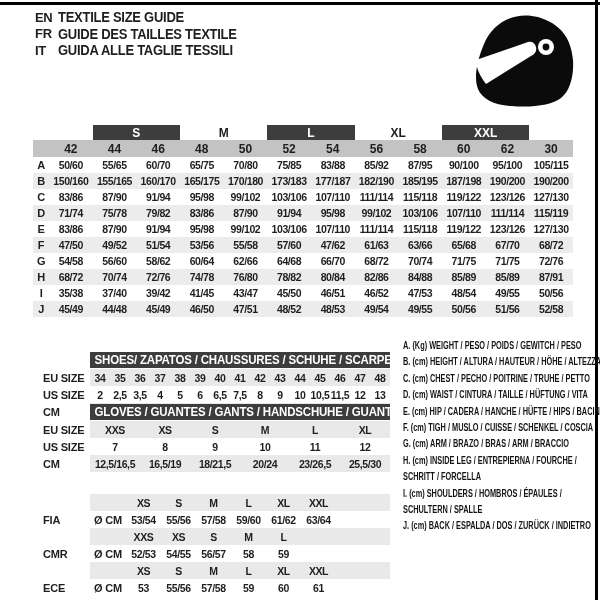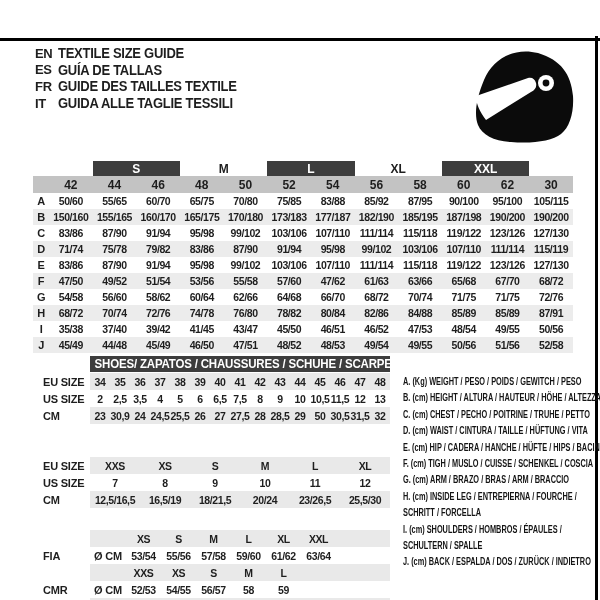--- a/index.html
+++ b/index.html
@@ -1,20 +1,20 @@
 <!DOCTYPE html>
 <html><head>
 <meta charset="utf-8">
 <style>
   html,body { margin:0; padding:0; }
   body {
     width:600px; height:600px; background:#ffffff; position:relative;
     font-family:"Liberation Sans", sans-serif; color:#1e1e1e; overflow:hidden;
   }
-  .page { position:absolute; inset:0;margin-top:36px; }
+  .page { position:absolute; inset:0; }
 
   
   .top-line   { position:absolute; left:0; top:2px; width:600px; height:3px; background:#000; }
   .right-line { position:absolute; left:595px; top:0; width:3px; height:600px; background:#000; }
 
   
   #langBlock { position:absolute; left:35px; top:9px; }
   .lang-row  { display:flex; align-items:center; height:16.6px; }
   .lang-code { width:23px; font-weight:700; font-size:13px; letter-spacing:-0.3px; }
   .lang-title{ font-weight:700; font-size:14px; letter-spacing:-0.3px; white-space:nowrap;
@@ -29,21 +29,21 @@
   .textile td { padding:0; text-align:center; height:16px; font-weight:700;
                 font-size:10.5px; letter-spacing:-0.4px; white-space:nowrap; color:#1e1e1e; }
   .textile tr.grprow td { height:15px; font-size:12px; letter-spacing:0; }
   .textile td.grp.dark  { background:#3d3d3d; color:#fff; }
   .textile tr.szrow td  { background:#c3c3c3; height:17px; font-size:12px; letter-spacing:0; }
   .textile td.lt        { font-size:11px; }
   .textile tr.stripe td { background:#ececec; }
 
   
   .mid { position:absolute; display:grid; grid-auto-rows:17px; padding-top:17px; }
-  #shoesTable  { left:35px; top:320px; grid-template-columns:55px repeat(15,20px); }
+  #shoesTable  { left:35px; top:352px; grid-template-columns:55px repeat(15,20px); }
   #glovesTable { left:35px; top:404px; grid-template-columns:55px repeat(6,50px); }
   #helmetTable { left:35px; top:477px; grid-template-columns:55px 36px repeat(6,35px) 54px; }
   .bar { position:absolute; left:55px; top:0; height:16px; width:300px; background:#3d3d3d;
          color:#fff; display:flex; align-items:center; overflow:visible; }
   .bar span { font-weight:700; font-size:12.5px; white-space:nowrap; letter-spacing:-0.2px;
               transform:scaleX(0.92); transform-origin:0 50%; padding-left:5px; }
   .row-label { font-weight:700; font-size:11px; display:flex; align-items:center;
                letter-spacing:-0.2px;padding-left:8px; }
   .cell { display:flex; align-items:center; justify-content:center; font-weight:700;
           font-size:10.5px; letter-spacing:-0.4px; white-space:nowrap; }
@@ -60,24 +60,20 @@
 <body>
 
 <div class="page">
   <div class="top-line"></div>
   <div class="right-line"></div>
 
   <div id="langBlock">
       <div class="lang-row">
         <span class="lang-code">EN</span>
         <span class="lang-title">TEXTILE SIZE GUIDE</span>
-      </div>
-      <div class="lang-row">
-        <span class="lang-code">ES</span>
-        <span class="lang-title">GUÍA DE TALLAS</span>
       </div>
       <div class="lang-row">
         <span class="lang-code">FR</span>
         <span class="lang-title">GUIDE DES TAILLES TEXTILE</span>
       </div>
       <div class="lang-row">
         <span class="lang-code">IT</span>
         <span class="lang-title">GUIDA ALLE TAGLIE TESSILI</span>
       </div>
     </div>
@@ -324,20 +320,23 @@
       <div class="cell g">28</div>
       <div class="cell g">28,5</div>
       <div class="cell g">29</div>
       <div class="cell g">50</div>
       <div class="cell g">30,5</div>
       <div class="cell g">31,5</div>
       <div class="cell g">32</div>
     </div>
 
   <div id="glovesTable" class="mid">
+    <div class="bar">
+      <span>GLOVES / GUANTES / GANTS / HANDSCHUHE / GUANTI</span>
+    </div>
   <div class="row-label">EU SIZE</div>
       <div class="cell g">XXS</div>
       <div class="cell g">XS</div>
       <div class="cell g">S</div>
       <div class="cell g">M</div>
       <div class="cell g">L</div>
       <div class="cell g">XL</div>
       <div class="row-label">US SIZE</div>
       <div class="cell">7</div>
       <div class="cell">8</div>

